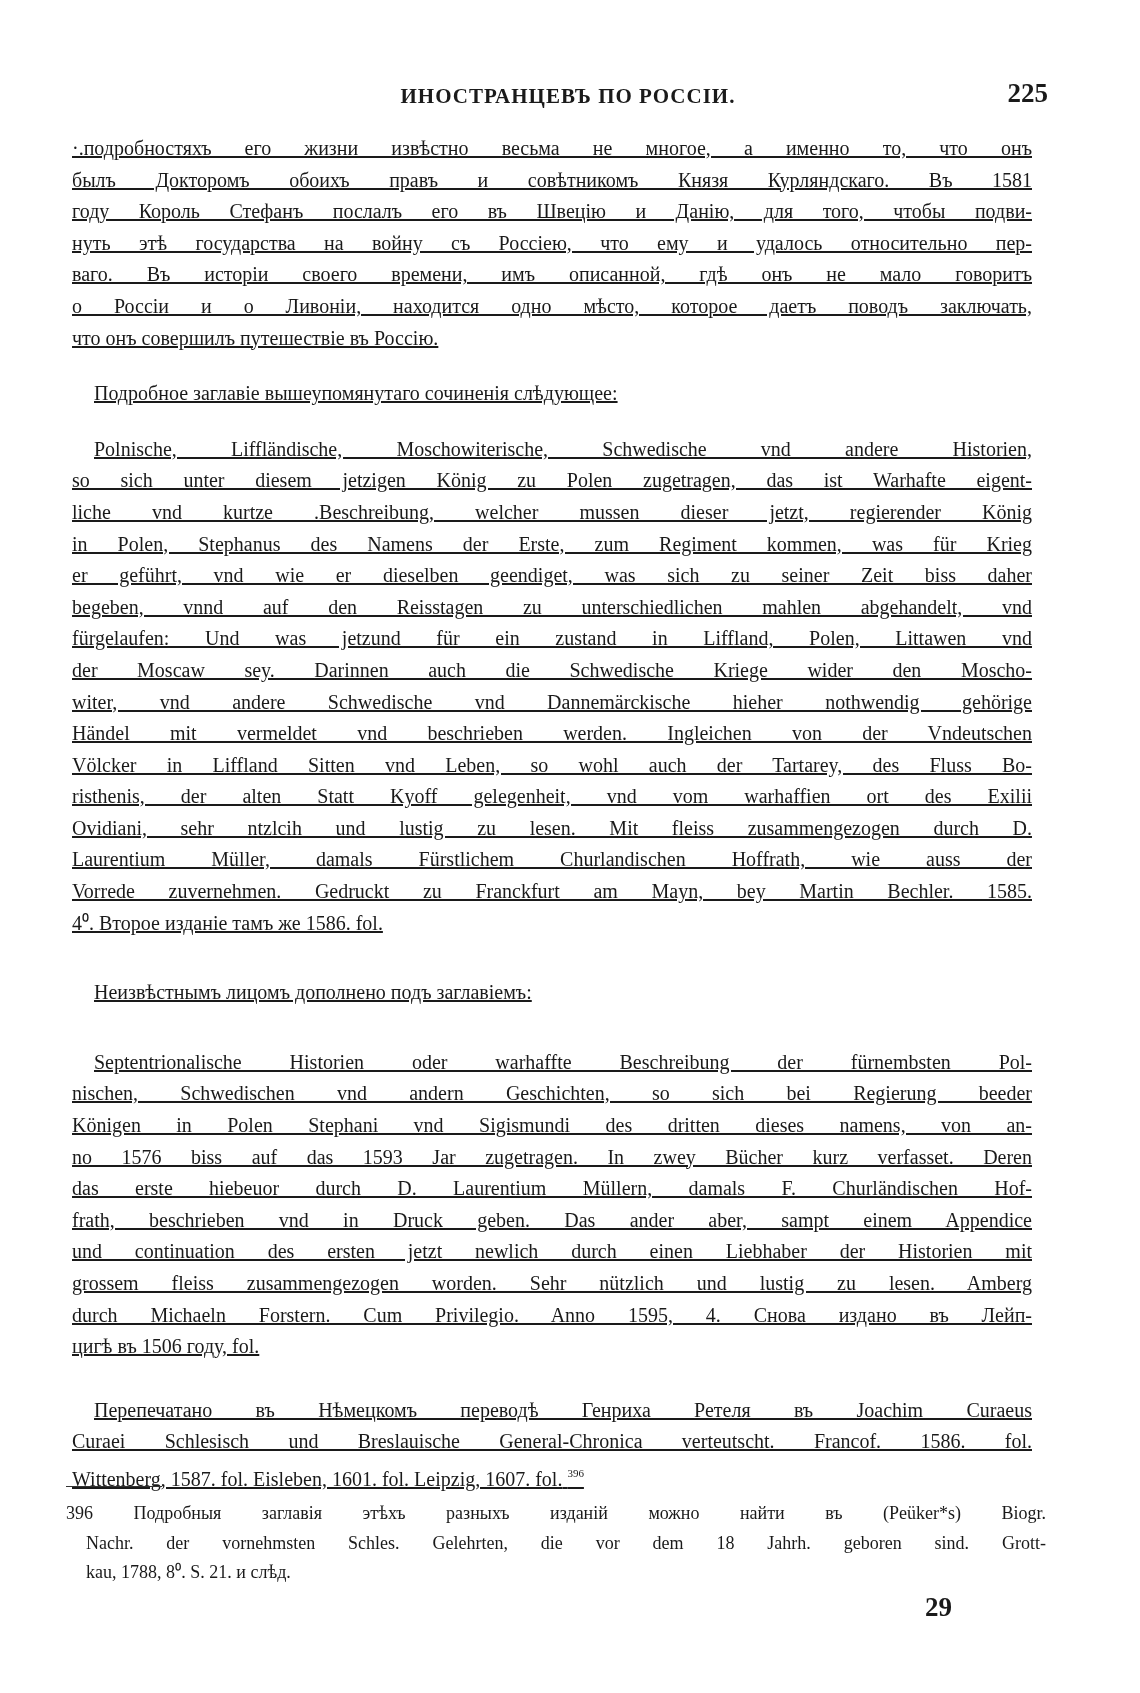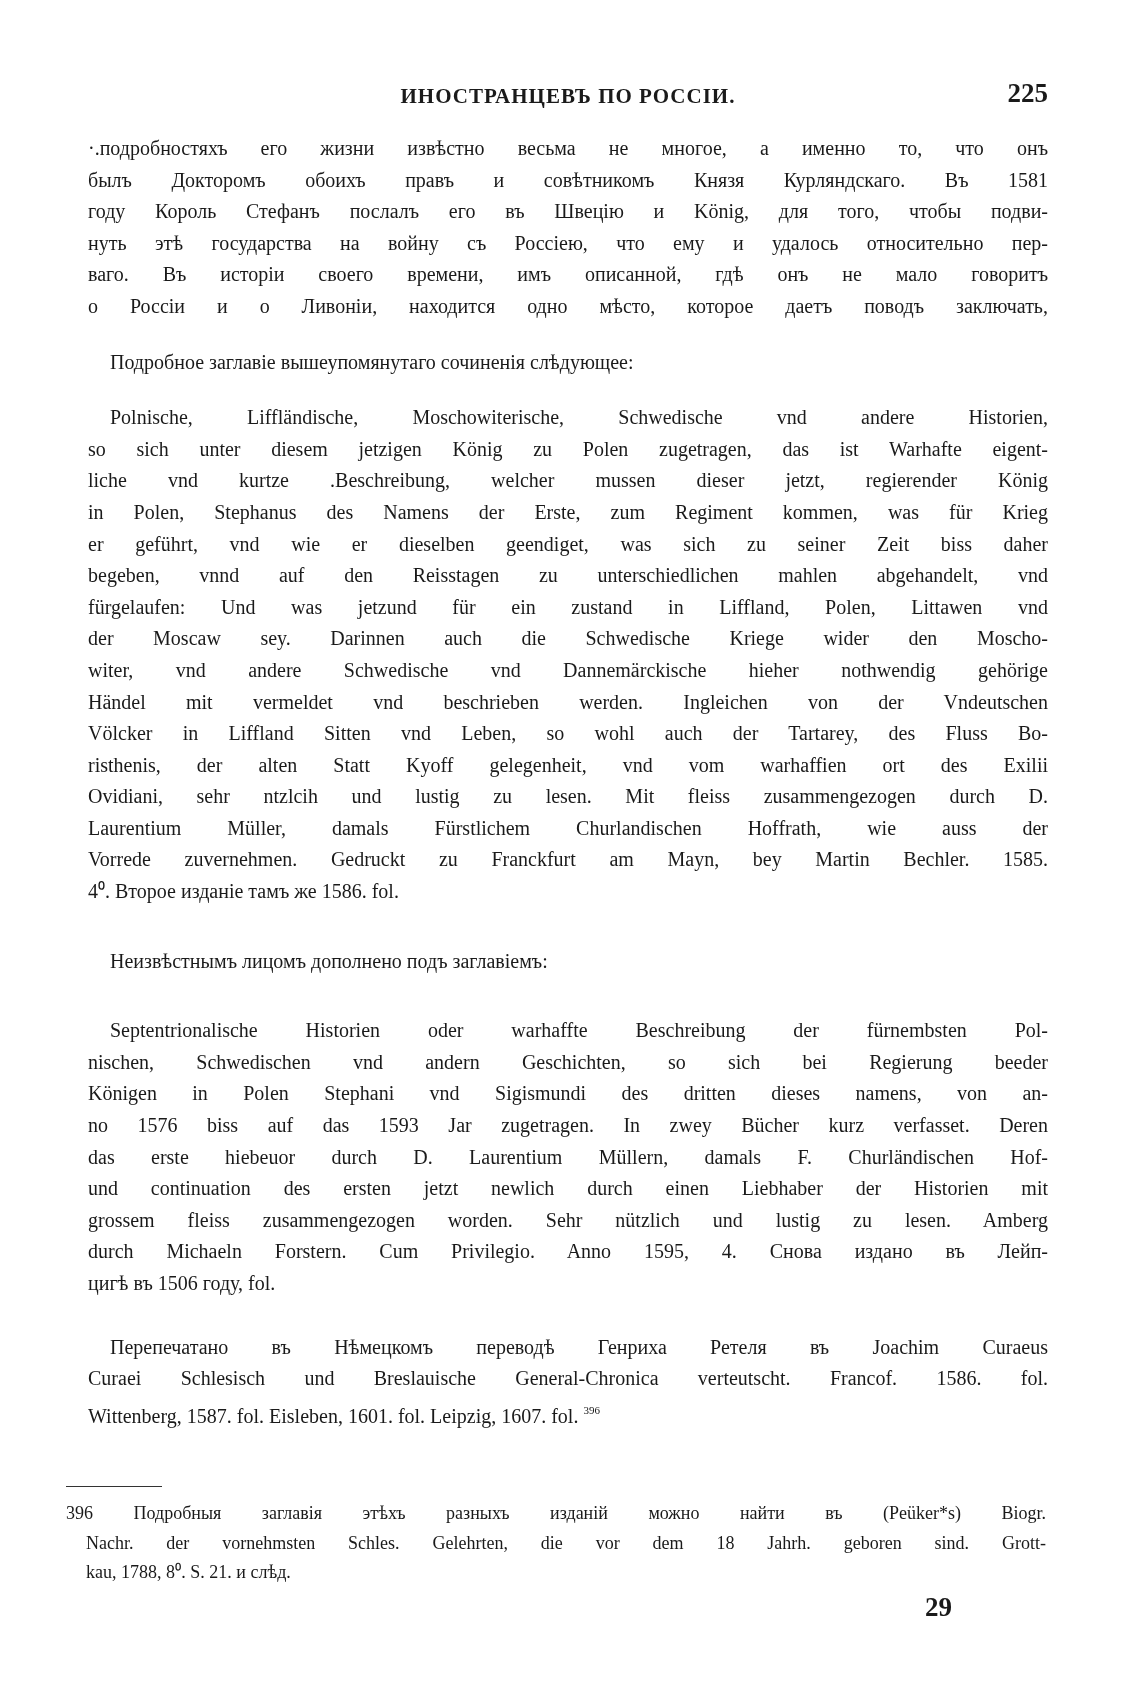--- a/index.html
+++ b/index.html
@@ -5,21 +5,21 @@
   html, body { margin: 0; padding: 0; background: #ffffff; }
   body { width: 1140px; height: 1693px; position: relative; overflow: hidden;
          font-family: "DejaVu Serif", "Liberation Serif", serif; color: #1a1a1a; }
   .page { position: absolute; left: 0; top: 0; width: 1140px; height: 1693px; }
   .running-head { position: absolute; top: 78px; left: 88px; width: 960px; height: 36px; }
   .running-title { position: absolute; left: 0; right: 0; text-align: center;
          font-size: 21px; letter-spacing: 1px; font-weight: bold; top: 6px;
          font-family: "Liberation Serif", serif; }
   .page-number { position: absolute; right: 0; top: 0; font-size: 27px; font-weight: bold;
          font-family: Liberation Serif, serif; }
-  .body-text { position: absolute; left: 88px; top: 133px; width: 960px; }
+  .body-text { position: absolute; left: 72px; top: 133px; width: 960px; text-decoration: underline; }
   .line { height: 31.6px; line-height: 31.6px; font-size: 20px; white-space: nowrap;
           font-family: "Liberation Serif", serif; text-align: justify; text-align-last: justify; }
   .line.last { text-align-last: left; }
   .line.indent { padding-left: 22px; margin-top: 24px; }
   .para-gap { height: 8px; }
   .para-gap-lg { height: 14px; }
   .sup { font-size: 11px; vertical-align: 9px; }
   .footnote-rule { position: absolute; left: 66px; top: 1486px; width: 96px; height: 0;
          border-top: 1.5px solid #333; }
   .footnotes { position: absolute; left: 66px; top: 1499px; width: 980px; }
@@ -38,24 +38,25 @@
   <div class="running-head">
     <div class="running-title">ИНОСТРАНЦЕВЪ ПО РОССІИ.</div>
     <div class="page-number">225</div>
   </div>
 
   <div class="body-text">
 
     <div>
       <div class="line">·.подробностяхъ его жизни извѣстно весьма не многое, а именно то, что онъ</div>
       <div class="line">былъ Докторомъ обоихъ правъ и совѣтникомъ Князя Курляндскаго. Въ 1581</div>
-      <div class="line">году Король Стефанъ послалъ его въ Швецію и König, для того, чтобы подви-</div>
+      <div class="line">году Король Стефанъ послалъ его въ Швецію и Данію, для того, чтобы подви-</div>
       <div class="line">нуть этѣ государства на войну съ Россіею, что ему и удалось относительно пер-</div>
       <div class="line">ваго. Въ исторіи своего времени, имъ описанной, гдѣ онъ не мало говоритъ</div>
       <div class="line">о Россіи и о Ливоніи, находится одно мѣсто, которое даетъ поводъ заключать,</div>
+      <div class="line last">что онъ совершилъ путешествіе въ Россію.</div>
     </div>
 
     <div>
       <div class="line indent last">Подробное заглавіе вышеупомянутаго сочиненія слѣдующее:</div>
     </div>
 
     <div>
       <div class="line indent">Polnische, Liffländische, Moschowiterische, Schwedische vnd andere Historien,</div>
       <div class="line">so sich unter diesem jetzigen König zu Polen zugetragen, das ist Warhafte eigent-</div>
       <div class="line">liche vnd kurtze .Beschreibung, welcher mussen dieser jetzt, regierender König</div>
@@ -81,20 +82,21 @@
     </div>
 
     <div class="para-gap-lg"></div>
 
     <div>
       <div class="line indent">Septentrionalische Historien oder warhaffte Beschreibung der fürnembsten Pol-</div>
       <div class="line">nischen, Schwedischen vnd andern Geschichten, so sich bei Regierung beeder</div>
       <div class="line">Königen in Polen Stephani vnd Sigismundi des dritten dieses namens, von an-</div>
       <div class="line">no 1576 biss auf das 1593 Jar zugetragen. In zwey Bücher kurz verfasset. Deren</div>
       <div class="line">das erste hiebeuor durch D. Laurentium Müllern, damals F. Churländischen Hof-</div>
+      <div class="line">frath, beschrieben vnd in Druck geben. Das ander aber, sampt einem Appendice</div>
       <div class="line">und continuation des ersten jetzt newlich durch einen Liebhaber der Historien mit</div>
       <div class="line">grossem fleiss zusammengezogen worden. Sehr nützlich und lustig zu lesen. Amberg</div>
       <div class="line">durch Michaeln Forstern. Cum Privilegio. Anno 1595, 4. Снова издано въ Лейп-</div>
       <div class="line last">цигѣ въ 1506 году, fol.</div>
     </div>
 
     <div class="para-gap"></div>
 
     <div>
       <div class="line indent">Перепечатано въ Нѣмецкомъ переводѣ Генриха Ретеля въ Joachim Curaeus</div>

